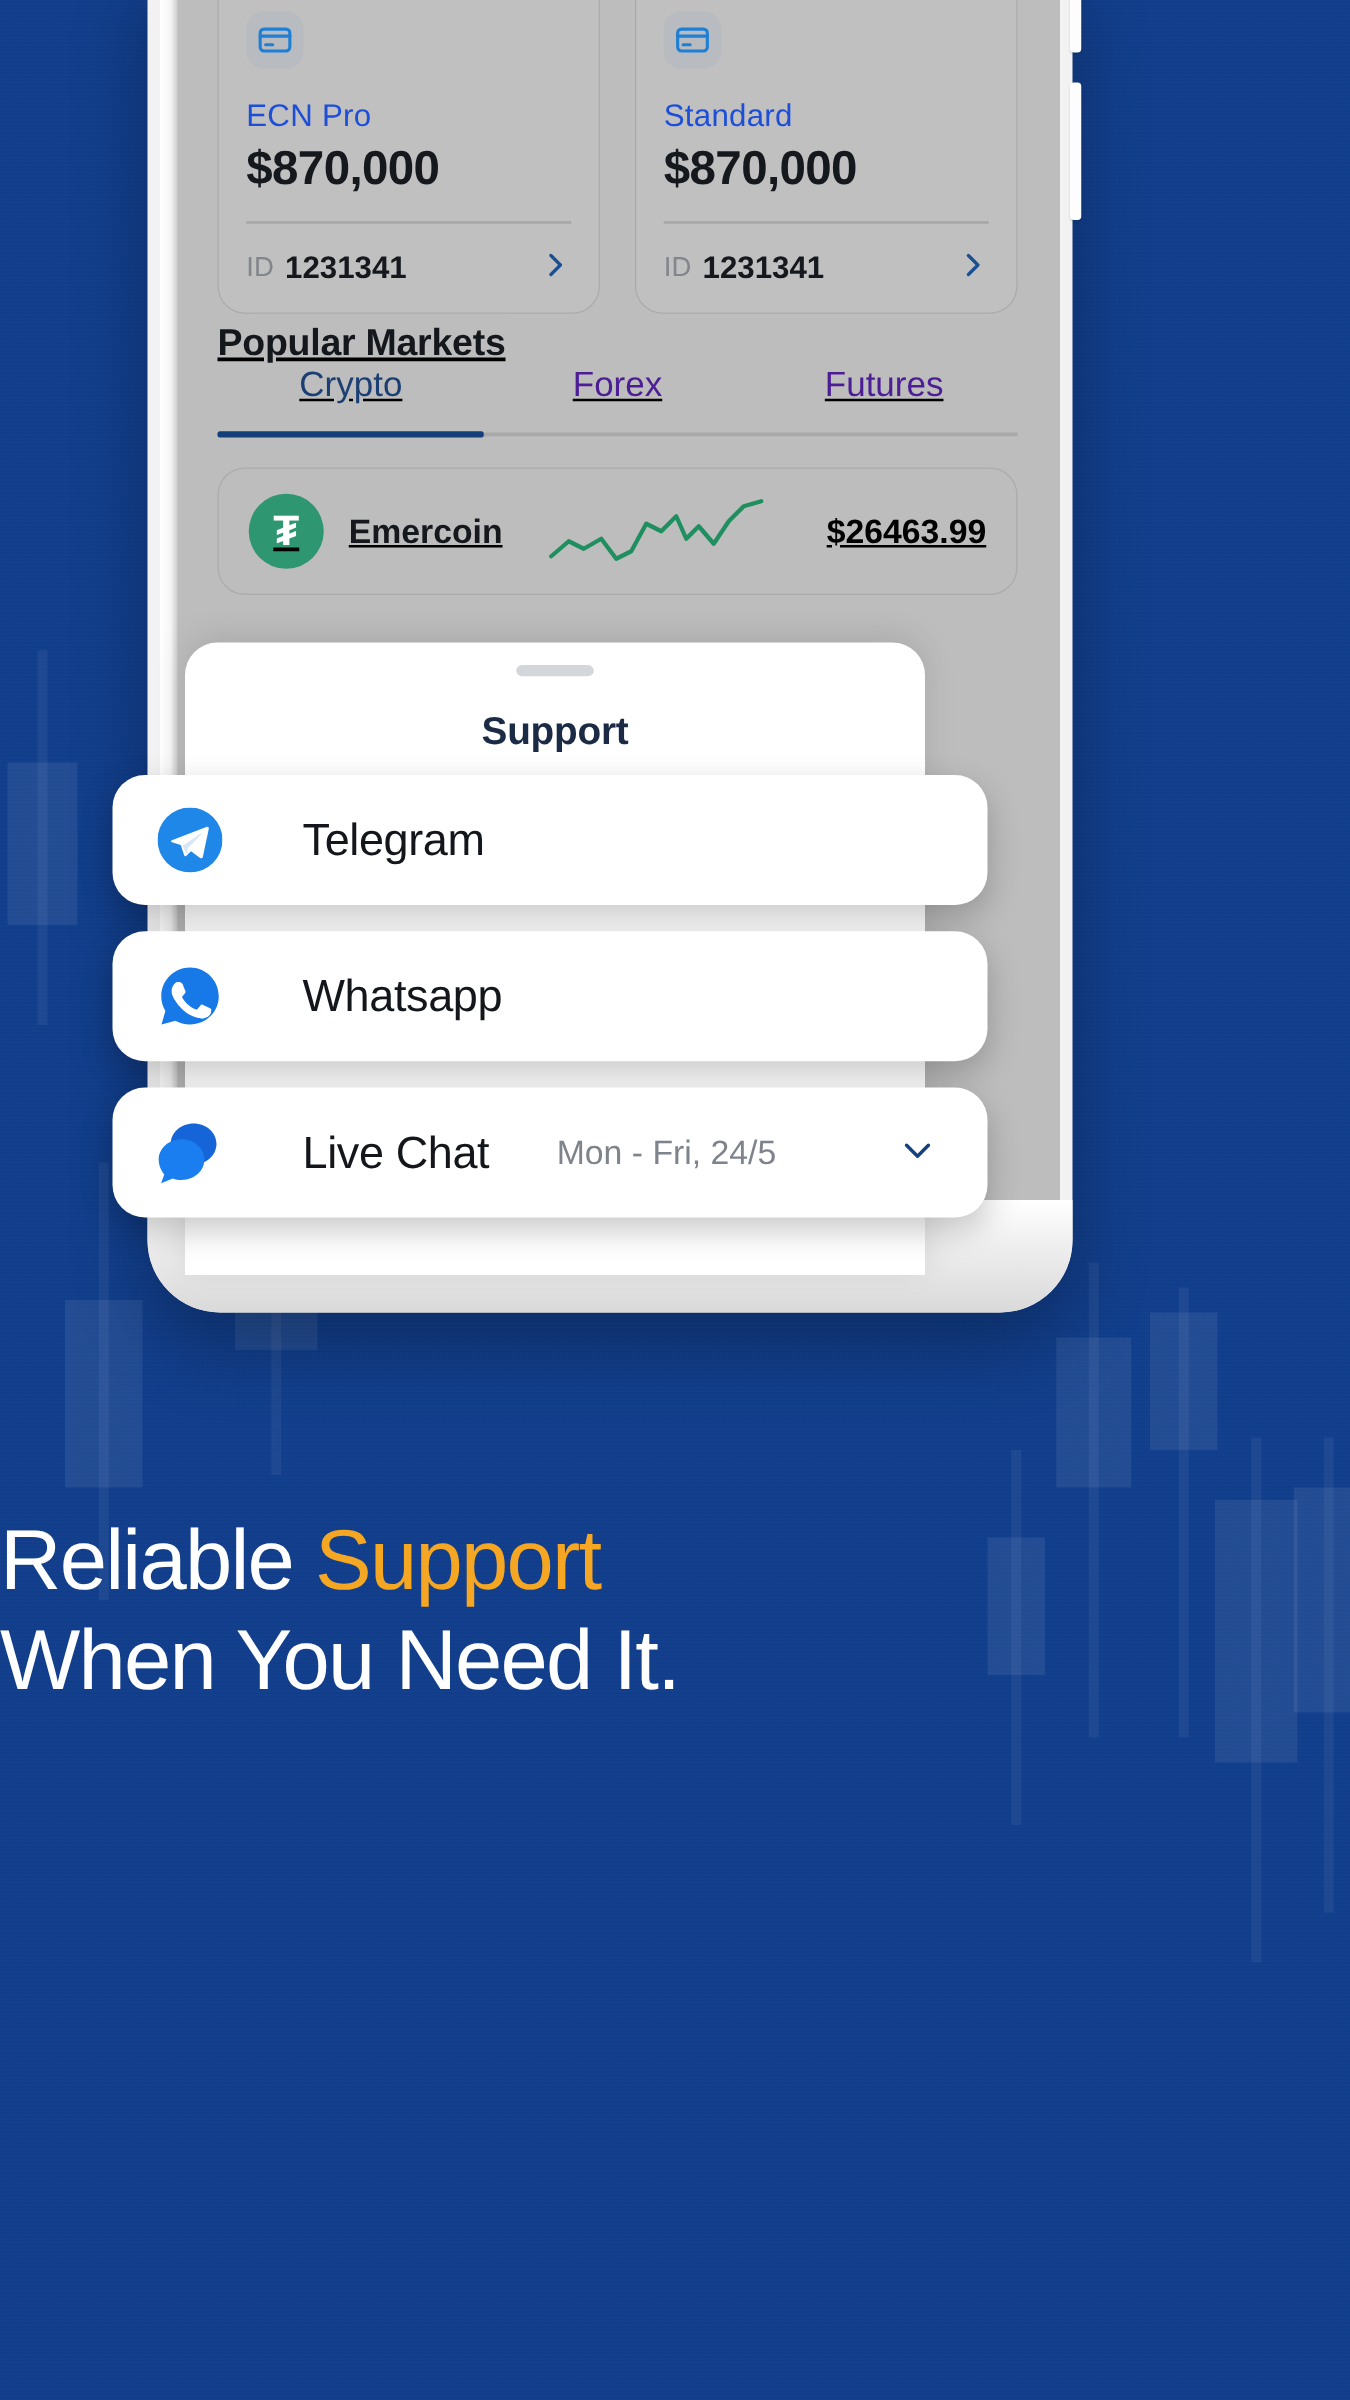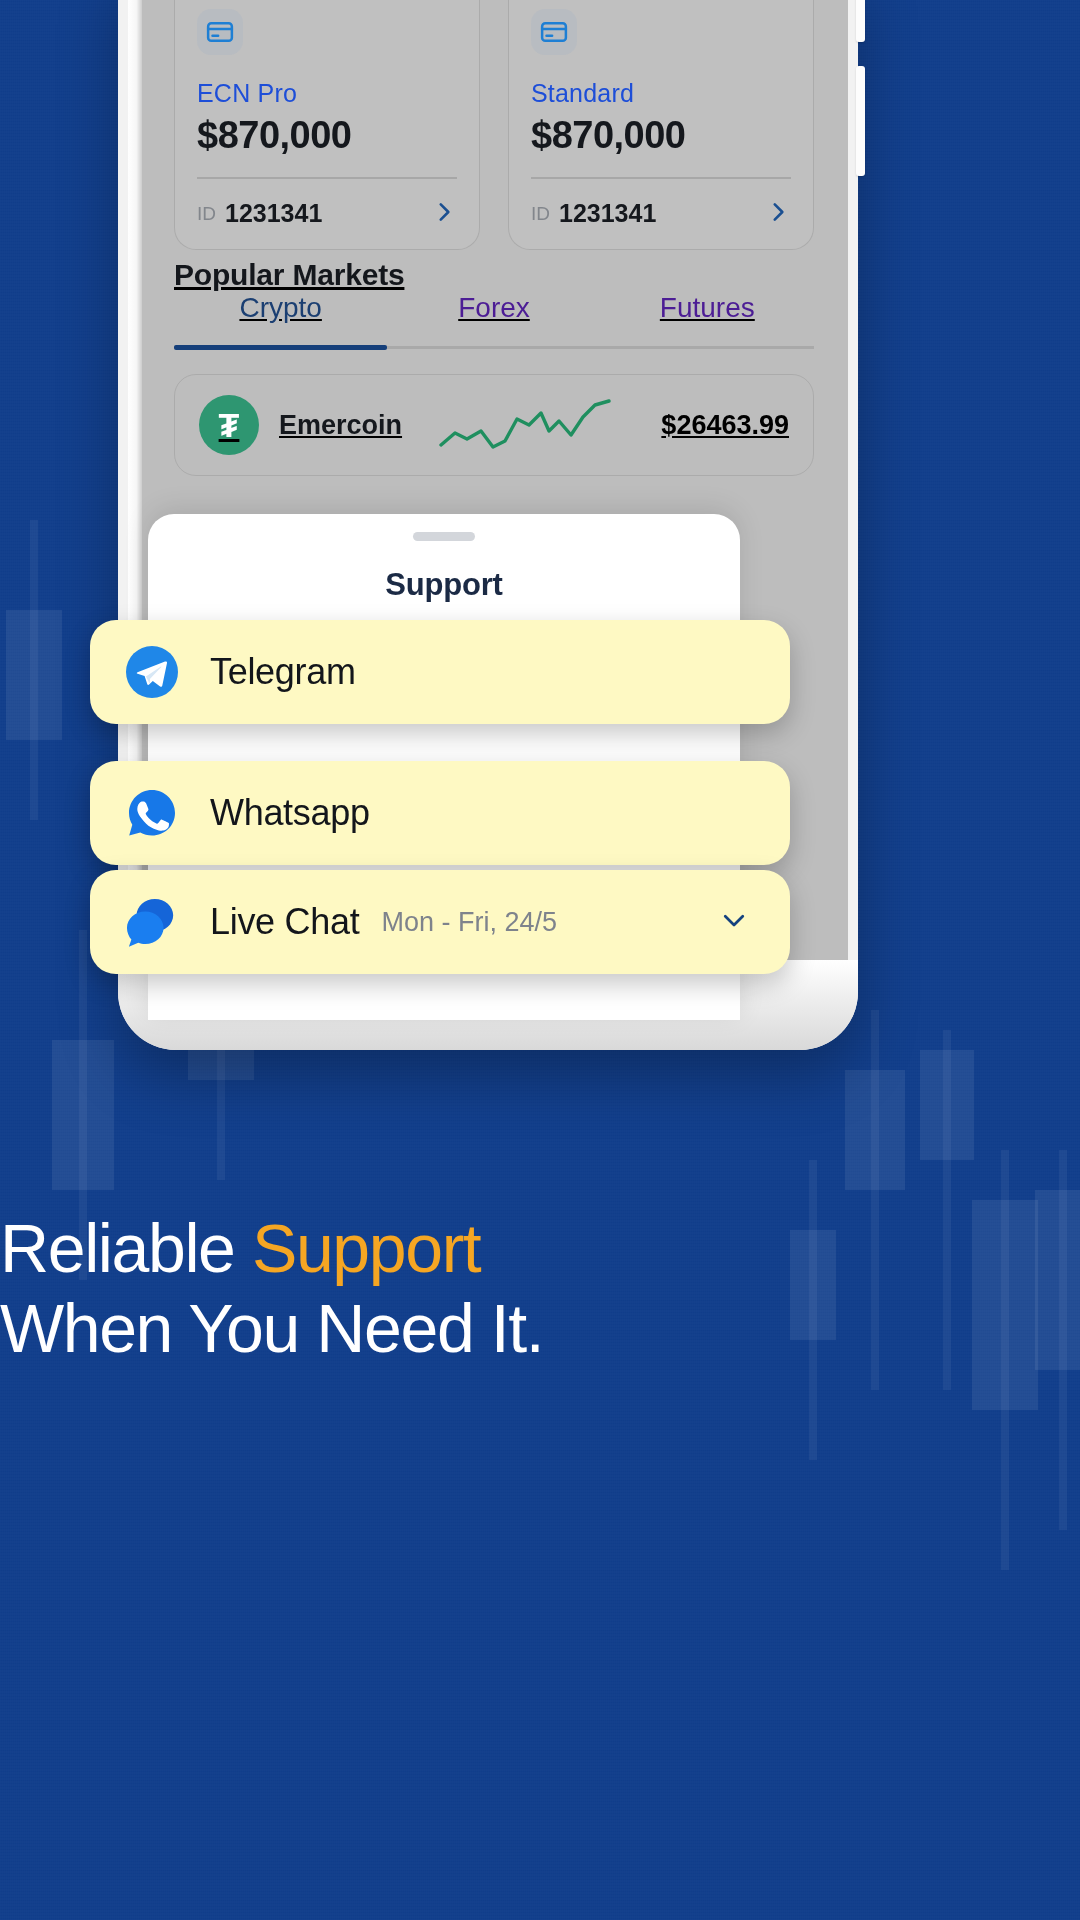--- a/index.html
+++ b/index.html
@@ -58,21 +58,21 @@
   }
   .card-icon-wrap{
     width:46px;height:46px;border-radius:14px;
     background:rgba(150,170,200,.18);
     display:flex;align-items:center;justify-content:center;margin-top:18px;
   }
   .acct-type{font-size:25px;color:#1d4ed8;margin-top:24px;letter-spacing:.2px;}
   .acct-balance{font-size:38px;font-weight:bold;color:#15181d;margin-top:6px;letter-spacing:-.5px;}
   .acct-divider{height:1.5px;background:rgba(110,110,110,.3);margin-top:20px;}
   .acct-foot{display:flex;align-items:center;margin-top:18px;}
-  .acct-id-label{font-size:19px;color:#82868c;margin-right:9px;}
+  .acct-id-label{font-size:22px;color:#82868c;margin-right:9px;}
   .acct-id-val{font-size:25px;font-weight:bold;color:#15181d;}
   .acct-chevron{margin-left:auto;color:#1a4f91;}
 
   
   #markets{position:absolute;left:46px;right:34px;top:288px;text-decoration:underline;}
   #markets-title{font-size:30px;font-weight:bold;color:#14171c;letter-spacing:-.2px;}
   #market-tabs{display:flex;position:relative;}
   .mtab{flex:1;text-align:center;font-size:28px;color:#4c1d95;padding-bottom:22px;}
   .mtab.active{color:#1b3f72;}
   #tabs-rule{height:3px;background:rgba(120,120,120,.28);}
@@ -101,26 +101,27 @@
     margin:18px auto 0;
   }
   #sheet-title{
     text-align:center;font-size:31px;font-weight:bold;color:#1b2a45;
     margin-top:26px;letter-spacing:-.2px;
   }
 
   
   .opt-row{
     position:absolute;left:90px;width:700px;height:104px;
-    background:#fef9c3;border-radius:26px;
+    background:#ffffff;border-radius:26px;
     display:flex;align-items:center;padding:0 36px;box-sizing:border-box;
     box-shadow:0 10px 26px rgba(0,0,0,.22);
+    gap:32px;
   }
   #row-telegram{top:620px;}
-  #row-whatsapp{top:745px;margin-top:16px;}
+  #row-whatsapp{top:745px;}
   #row-livechat{top:870px;}
   .opt-icon{width:52px;height:52px;flex:0 0 auto;margin-right:32px;display:flex;align-items:center;justify-content:center;}
   .opt-label{font-size:36px;color:#13161b;letter-spacing:-.3px;}
   .opt-sub{font-size:27px;color:#7e838c;margin-left:22px;}
   .opt-chevron{margin-left:auto;color:#14427f;}
 
   
   #headline{
     position:absolute;left:0;right:0;top:1208px;text-align:left;
     font-size:68px;font-weight:normal;color:#ffffff;line-height:1.18;

